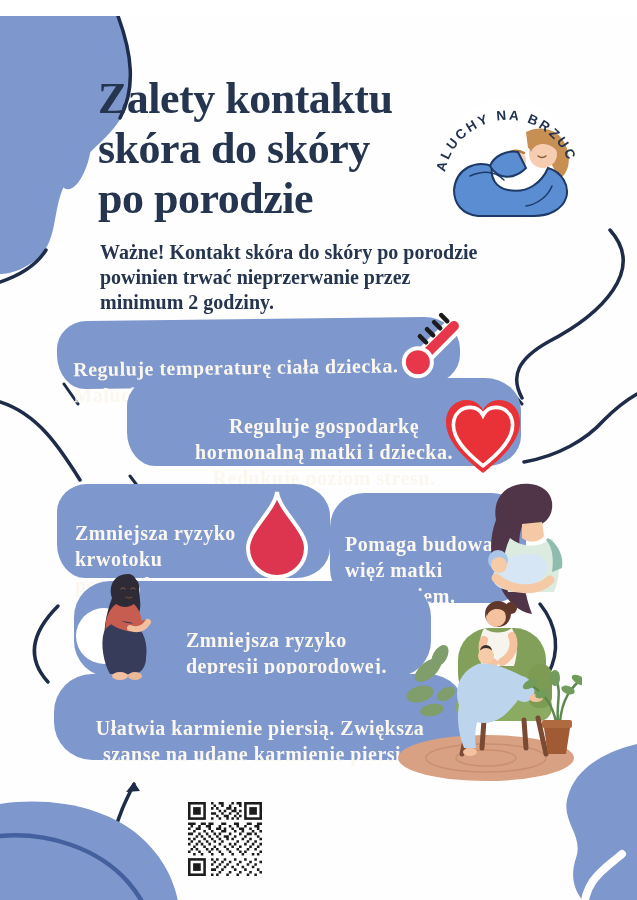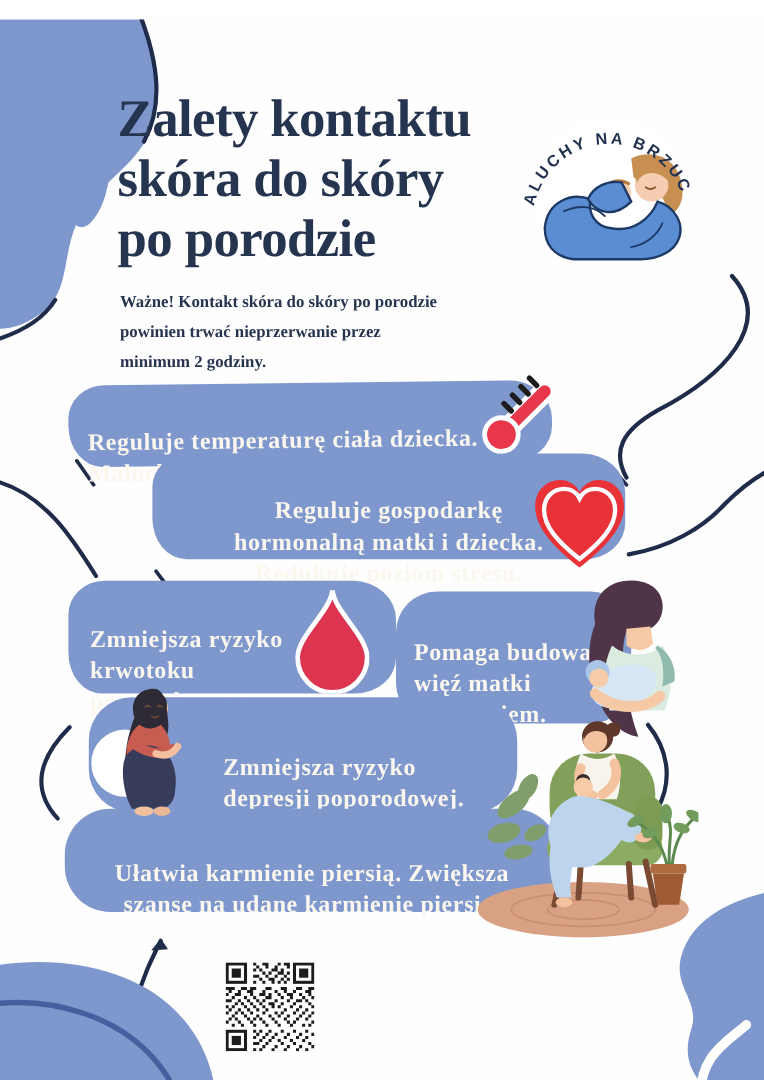--- a/index.html
+++ b/index.html
@@ -2,21 +2,21 @@
 <html><head>
 <meta charset="utf-8">
 <style>
   html,body{margin:0;padding:0;background:#ffffff;}
   .poster{position:relative;width:637px;height:900px;margin:16px auto;background:#fefefe;
           overflow:hidden;font-family:"Liberation Serif",serif;}
   .decor{position:absolute;left:0;top:0;z-index:0;}
   .layer{position:absolute;z-index:2;}
   .title{position:absolute;left:98px;top:58px;z-index:2;font-size:44px;line-height:50px;
          font-weight:700;color:#26354f;white-space:pre-line;letter-spacing:-0.5px;}
-  .intro{position:absolute;left:100px;top:224px;z-index:2;font-size:14px;line-height:25px;
+  .intro{position:absolute;left:100px;top:224px;z-index:2;font-size:20px;line-height:25px;
          font-weight:700;color:#26354f;white-space:pre-line;}
   .bubble{position:absolute;z-index:1;background:#7e97cd;color:#fbf7ee;font-weight:700;
           font-size:20px;line-height:26px;letter-spacing:0.5px;white-space:pre-line;
           border-radius:30px 36px 34px 28px / 28px 32px 30px 34px;box-sizing:border-box;}
   .b1{left:57px;top:303px;width:403px;height:68px;padding:9px 16px;transform:rotate(-0.7deg);}
   .b2{left:127px;top:362px;width:394px;height:88px;padding:9px 20px;text-align:center;}
   .b3{left:57px;top:468px;width:273px;height:94px;padding:10px 18px;}
   .b4{left:330px;top:477px;width:196px;height:110px;padding:12px 15px;border-radius:34px;}
   .b5{left:74px;top:565px;width:357px;height:96px;padding:20px 14px 14px 112px;border-radius:36px;}
   .b6{left:54px;top:658px;width:412px;height:86px;padding:15px 20px;border-radius:38px;text-align:center;}

